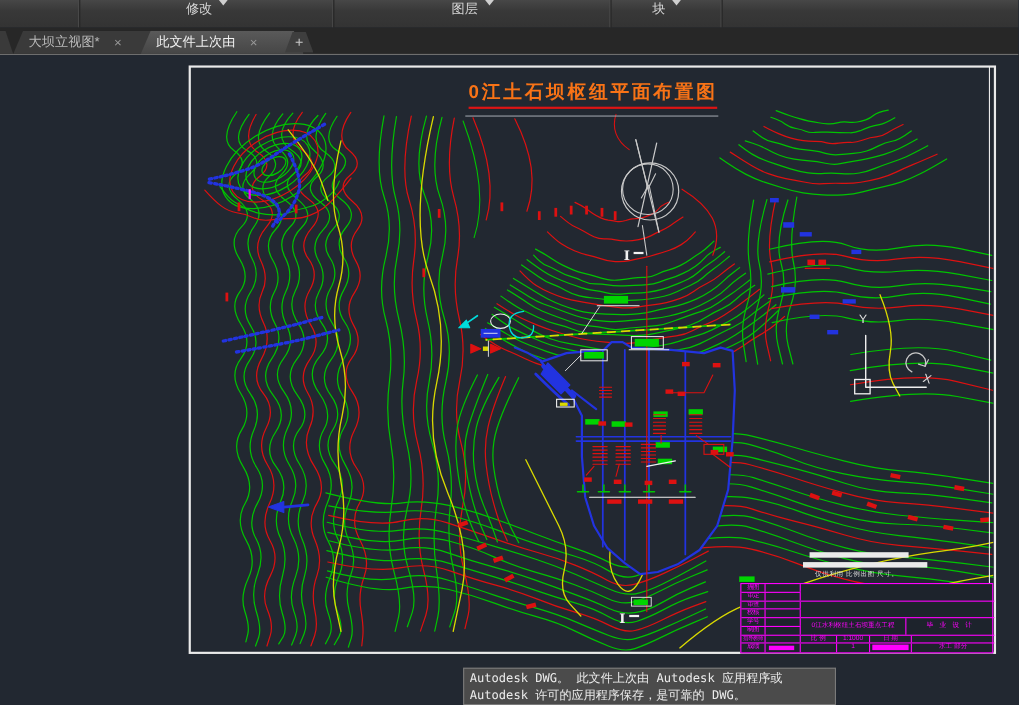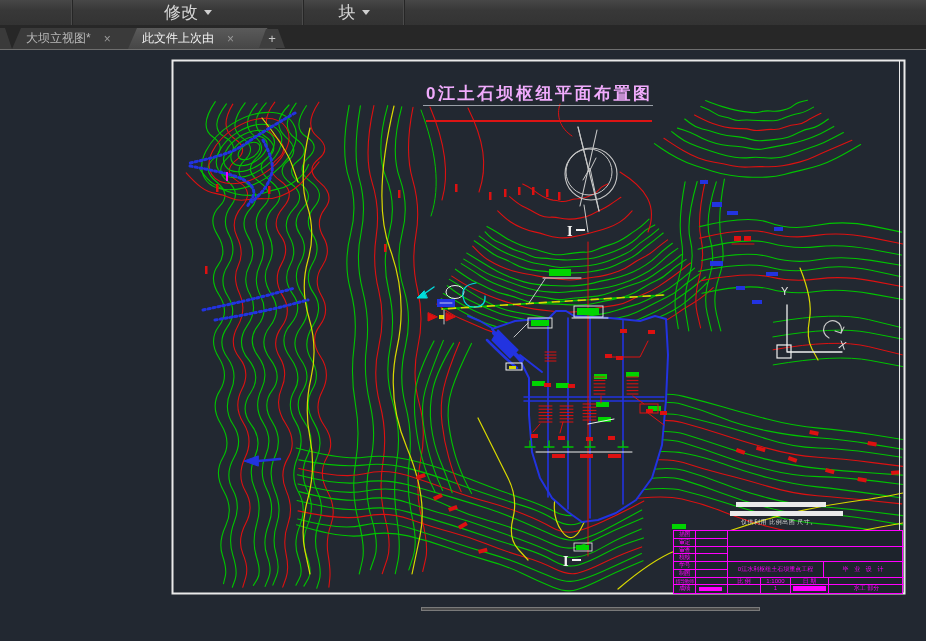--- a/index.html
+++ b/index.html
@@ -2,22 +2,22 @@
 <html><head>
 <meta charset="utf-8">
 <style>
   html,body{margin:0;padding:0}
   body{width:926px;height:641px;overflow:hidden;position:relative;background:#222831;
        font-family:"Liberation Sans",sans-serif;}
 
   
   .ribbon{position:absolute;top:0;left:0;width:926px;height:25px;
           background:linear-gradient(#474747,#383838 40%,#333 100%);display:flex;z-index:5}
-  .panel{position:relative;height:100%;display:flex;align-items:center;justify-content:center;
-         color:#d5d5d5;font-size:17px;border-right:1px solid #262626;box-shadow:inset -1px 0 0 #4b4b4b;
+  .panel{position:relative;height:100%;display:flex;justify-content:center;
+         color:#d5d5d5;font-size:12px;border-right:1px solid #262626;box-shadow:inset -1px 0 0 #4b4b4b;
          cursor:default;white-space:nowrap}
   .panel.right-align{justify-content:flex-end;padding-right:12px}
   .dd-arrow{width:0;height:0;border-left:4px solid transparent;border-right:4px solid transparent;
             border-top:5px solid #cfcfcf;margin-left:6px;display:inline-block}
 
   
   .tabbar{position:absolute;top:25px;left:0;width:926px;height:24px;background:#272727;
           border-bottom:1px solid #6e6e6e;z-index:5}
   .tab{position:absolute;bottom:0;height:21px;display:flex;align-items:center;
        padding:0 8px 0 14px;font-size:12px;white-space:nowrap;
@@ -28,22 +28,22 @@
   .tabstub{position:absolute;bottom:0;left:-10px;width:22px;height:21px;background:#3a3a3a;
            clip-path:polygon(9px 0,calc(100% - 7px) 0,100% 100%,0 100%)}
   .newtab{position:absolute;bottom:1px;left:259px;width:26px;height:19px;background:#3e3e3e;
           clip-path:polygon(7px 0,19px 0,26px 100%,0 100%);color:#c9c9c9;font-size:13px;
           display:flex;align-items:center;justify-content:center}
 
   
   .canvas{position:absolute;top:50px;left:0;width:926px;height:591px;background:#222831}
   #map{position:absolute;top:0;left:0;z-index:1}
 
-  .title{position:absolute;left:426px;top:82px;color:#f0abfc;font-size:17px;font-weight:bold;
-         letter-spacing:2.5px;border-bottom:2px solid #dd1414;padding-bottom:15px;
+  .title{position:absolute;left:426px;top:72px;color:#f97316;font-size:17px;font-weight:bold;
+         letter-spacing:2.5px;border-bottom:2px solid #dd1414;padding-bottom:2px;
          white-space:nowrap;z-index:2}
   .title-ul{position:absolute;left:423px;top:105px;width:230px;height:1px;background:#9aa0a8;z-index:2}
 
   .secmark{position:absolute;color:#f2f2f2;font-weight:bold;font-size:12px;z-index:2;
            font-family:"DejaVu Serif",serif;display:flex;align-items:center}
   .secmark .mdash{width:9px;height:2px;background:#f2f2f2;margin-left:3px;margin-top:-5px}
 
   .ucs-label{position:absolute;color:#e0e0e0;font-size:11px;z-index:2}
 
   .scalebar{position:absolute;background:#eaeaea;z-index:2}
@@ -72,20 +72,24 @@
            border:1px solid #7a7a7a;color:#ececec;font-family:"DejaVu Sans Mono",monospace;
            font-size:11px;line-height:15px;padding:1px 5px;white-space:nowrap;z-index:6}
 </style>
 </head>
 <body>
 
 <div class="ribbon">
   <div class="panel" style="width:72px"></div>
   <div class="panel" style="width:230px">
     <span>修改</span>
+    <span class="dd-arrow"></span>
+  </div>
+  <div class="panel" style="width:251px">
+    <span>图层</span>
     <span class="dd-arrow"></span>
   </div>
   <div class="panel" style="width:100px">
     <span>块</span>
     <span class="dd-arrow"></span>
   </div>
 </div>
 
 <div class="tabbar">
   <div class="tabstub"></div>
@@ -460,13 +464,15 @@
     <span class="tbc" style="left:0;width:33px"></span>
     <span class="tbc" style="left:33px;width:30px">1</span>
     <span class="tbc" style="left:63px;width:38px">
         <span class="tbbox" style="left:2px;top:1px;width:33px;height:5px"></span>
       </span>
     <span class="tbc" style="left:101px;width:75px;border-right:none">水工 部分</span>
   </div>
 </div>
 
 <div class="tooltip">
+  <div>Autodesk DWG。  此文件上次由 Autodesk 应用程序或</div>
+  <div>Autodesk 许可的应用程序保存，是可靠的 DWG。</div>
 </div>
 
 </body></html>

